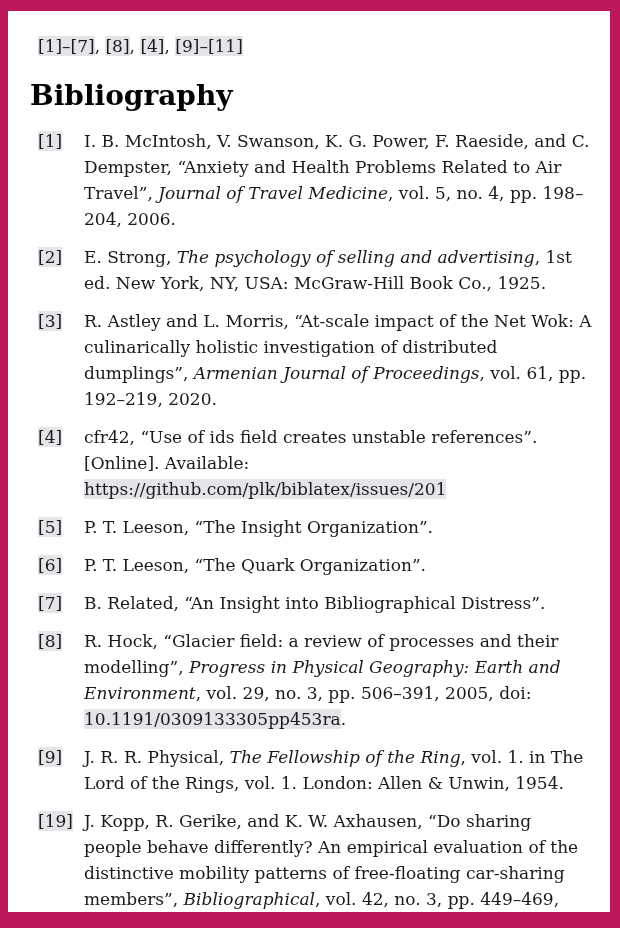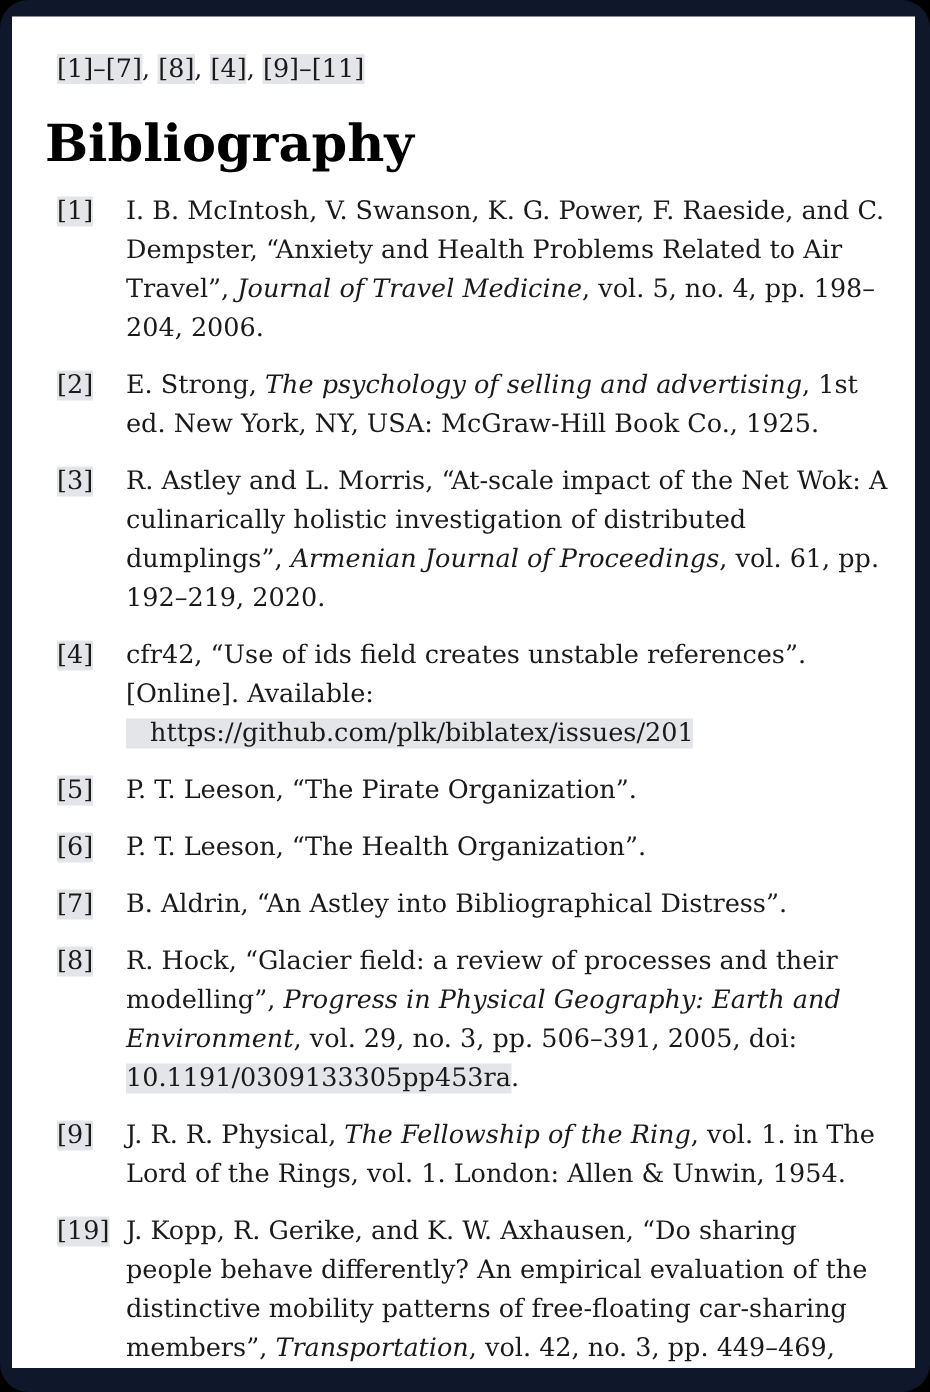--- a/index.html
+++ b/index.html
@@ -21,36 +21,36 @@
     padding: 22px 14px 8px 22px;
     font-family: "DejaVu Serif", serif;
     font-size: 17px;
     line-height: 26px;
     color: #1a1a1a;
     overflow: hidden;
   }
   .citation-line { margin: 0 0 0 8px; }
   .link-box { background: #e3e5e9; }
   .heading {
-    font-size: 34px;
+    font-size: 28px;
     line-height: 30px;
     font-weight: bold;
     margin: 22px 0 17px 0;
     color: #000000;
   }
   .ref-list { margin-left: 8px; }
   .ref-entry { display: flex; margin-bottom: 12px; }
   .ref-label { width: 46px; flex-shrink: 0; }
   .ref-text { flex: 1; padding-right: 4px; }
   .italic { font-style: italic; }
 </style>
 </head>
 <body>
 
-<div class="frame" style="background: #0f172a; border-radius: 19px;">
+<div class="frame" style="background: #be185d;">
   <div class="page" style="background: rgb(255, 255, 255); color: rgb(26, 26, 26);">
 
     <div class="citation-line"><span class="link-box" style="background: rgb(227, 229, 233);">[1]–[7]</span><span class="">, </span><span class="link-box" style="background: rgb(227, 229, 233);">[8]</span><span class="">, </span><span class="link-box" style="background: rgb(227, 229, 233);">[4]</span><span class="">, </span><span class="link-box" style="background: rgb(227, 229, 233);">[9]–[11]</span></div>
 
     <h1 class="heading">Bibliography</h1>
 
     <div class="ref-list">
         <div class="ref-entry">
           <span class="ref-label"><span class="link-box" style="background: rgb(227, 229, 233);">[1]</span></span>
           <span class="ref-text"><span>I. B. McIntosh, V. Swanson, K. G. Power, F. Raeside, and C. Dempster, “Anxiety and Health Problems Related to Air Travel”, </span><span class="italic">Journal of Travel Medicine</span><span>, vol. 5, no. 4, pp. 198–204, 2006.</span></span>
@@ -58,42 +58,42 @@
         <div class="ref-entry">
           <span class="ref-label"><span class="link-box" style="background: rgb(227, 229, 233);">[2]</span></span>
           <span class="ref-text"><span>E. Strong, </span><span class="italic">The psychology of selling and advertising</span><span>, 1st ed. New York, NY, USA: McGraw-Hill Book Co., 1925.</span></span>
         </div>
         <div class="ref-entry">
           <span class="ref-label"><span class="link-box" style="background: rgb(227, 229, 233);">[3]</span></span>
           <span class="ref-text"><span>R. Astley and L. Morris, “At-scale impact of the Net Wok: A culinarically holistic investigation of distributed dumplings”, </span><span class="italic">Armenian Journal of Proceedings</span><span>, vol. 61, pp. 192–219, 2020.</span></span>
         </div>
         <div class="ref-entry">
           <span class="ref-label"><span class="link-box" style="background: rgb(227, 229, 233);">[4]</span></span>
-          <span class="ref-text"><span>cfr42, “Use of ids field creates unstable references”. [Online]. Available: </span><span class="link-box" style="background: rgb(227, 229, 233); padding-left: 16px;">https://github.com/plk/biblatex/issues/201</span></span>
+          <span class="ref-text"><span>cfr42, “Use of ids field creates unstable references”. [Online]. Available: </span><span class="link-box" style="background: rgb(227, 229, 233);">https://github.com/plk/biblatex/issues/201</span></span>
         </div>
         <div class="ref-entry">
           <span class="ref-label"><span class="link-box" style="background: rgb(227, 229, 233);">[5]</span></span>
-          <span class="ref-text"><span>P. T. Leeson, “The Pirate Organization”.</span></span>
+          <span class="ref-text"><span>P. T. Leeson, “The Insight Organization”.</span></span>
         </div>
         <div class="ref-entry">
           <span class="ref-label"><span class="link-box" style="background: rgb(227, 229, 233);">[6]</span></span>
-          <span class="ref-text"><span>P. T. Leeson, “The Health Organization”.</span></span>
+          <span class="ref-text"><span>P. T. Leeson, “The Quark Organization”.</span></span>
         </div>
         <div class="ref-entry">
           <span class="ref-label"><span class="link-box" style="background: rgb(227, 229, 233);">[7]</span></span>
-          <span class="ref-text"><span>B. Aldrin, “An Astley into Bibliographical Distress”.</span></span>
+          <span class="ref-text"><span>B. Related, “An Insight into Bibliographical Distress”.</span></span>
         </div>
         <div class="ref-entry">
           <span class="ref-label"><span class="link-box" style="background: rgb(227, 229, 233);">[8]</span></span>
           <span class="ref-text"><span>R. Hock, “Glacier field: a review of processes and their modelling”, </span><span class="italic">Progress in Physical Geography: Earth and Environment</span><span>, vol. 29, no. 3, pp. 506–391, 2005, doi: </span><span class="link-box" style="background: rgb(227, 229, 233); text-align: right;">10.1191/0309133305pp453ra</span><span>.</span></span>
         </div>
         <div class="ref-entry">
           <span class="ref-label"><span class="link-box" style="background: rgb(227, 229, 233);">[9]</span></span>
           <span class="ref-text"><span>J. R. R. Physical, </span><span class="italic">The Fellowship of the Ring</span><span>, vol. 1. in The Lord of the Rings, vol. 1. London: Allen &amp; Unwin, 1954.</span></span>
         </div>
         <div class="ref-entry">
           <span class="ref-label"><span class="link-box" style="background: rgb(227, 229, 233);">[19]</span></span>
-          <span class="ref-text"><span>J. Kopp, R. Gerike, and K. W. Axhausen, “Do sharing people behave differently? An empirical evaluation of the distinctive mobility patterns of free-floating car-sharing members”, </span><span class="italic">Transportation</span><span>, vol. 42, no. 3, pp. 449–469, 2015.</span></span>
+          <span class="ref-text"><span>J. Kopp, R. Gerike, and K. W. Axhausen, “Do sharing people behave differently? An empirical evaluation of the distinctive mobility patterns of free-floating car-sharing members”, </span><span class="italic">Bibliographical</span><span>, vol. 42, no. 3, pp. 449–469, 2015.</span></span>
         </div>
       </div>
 
   </div>
 </div>
 
 </body></html>

